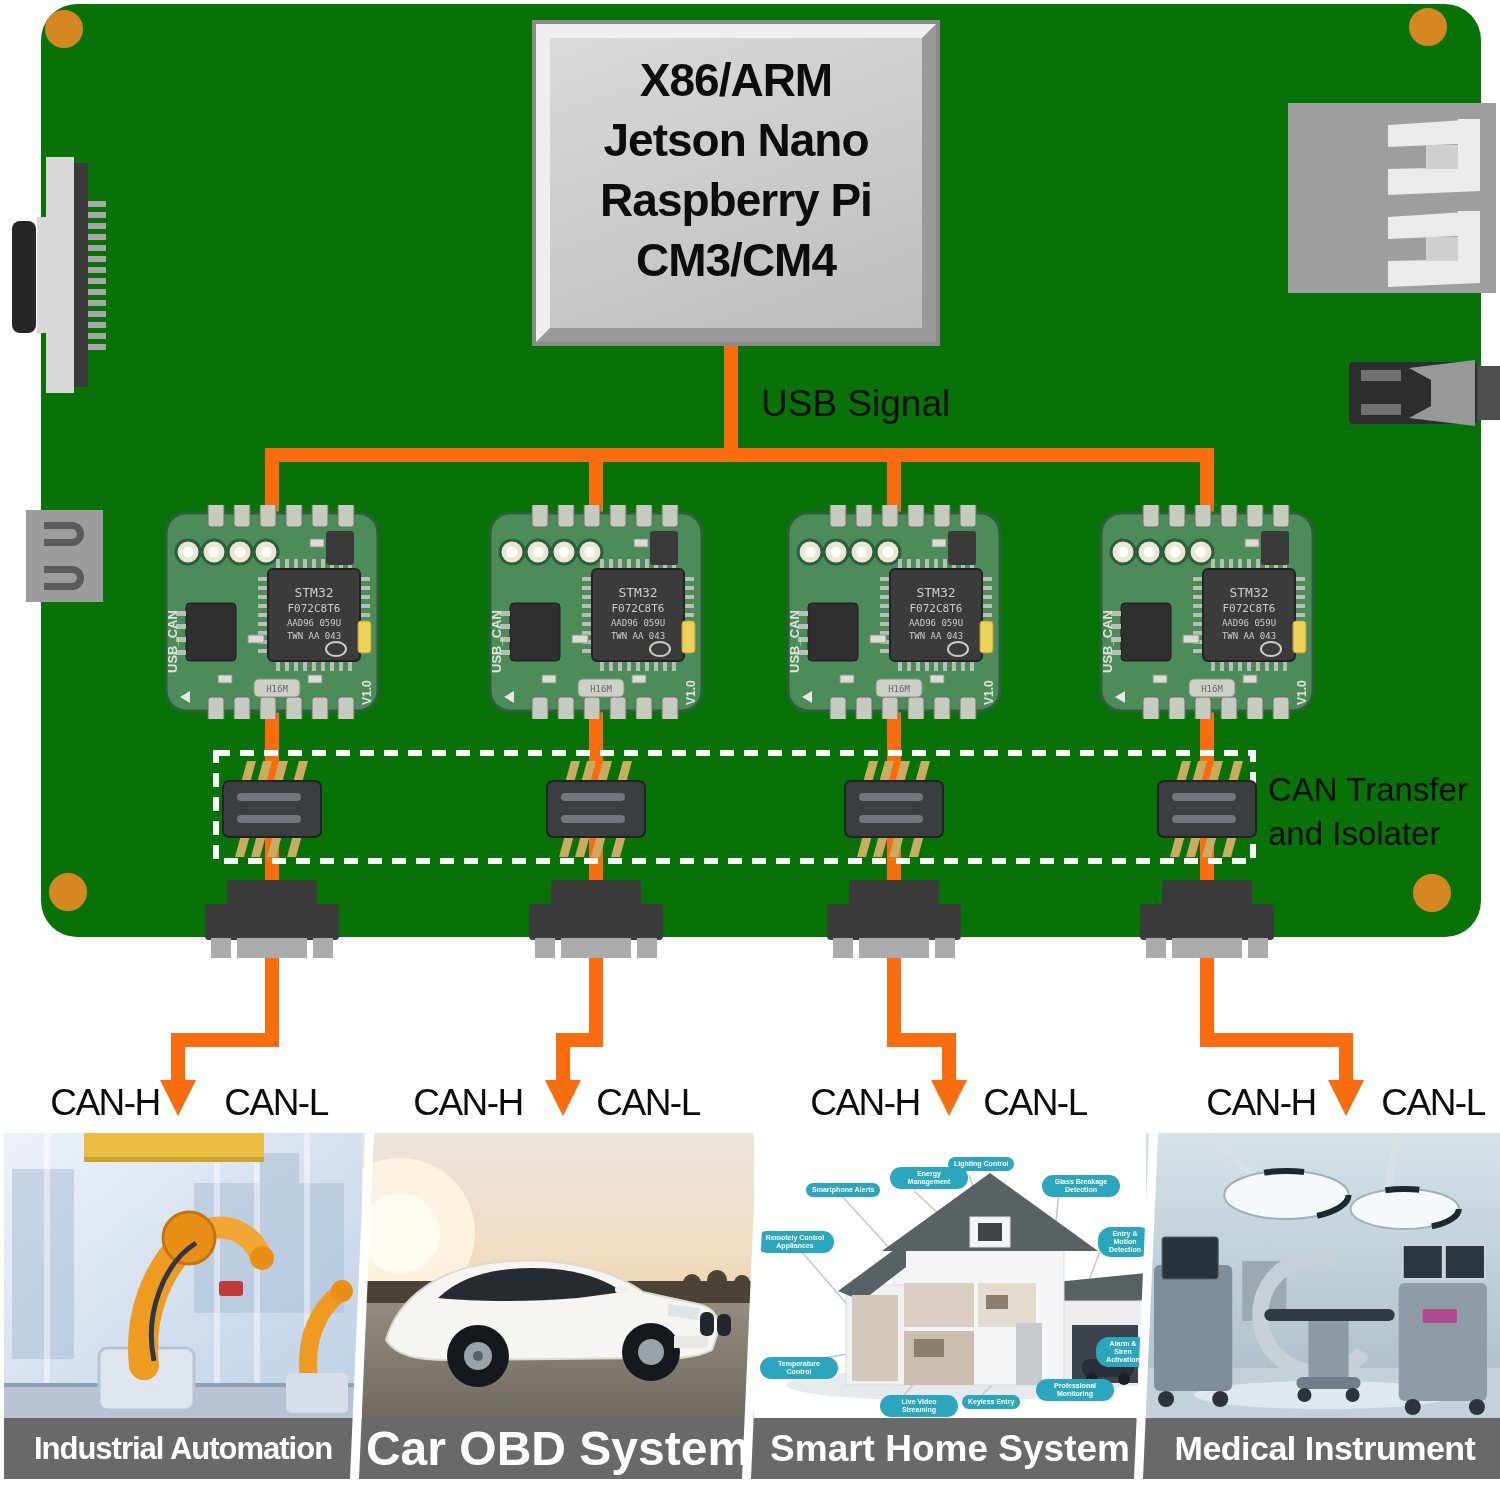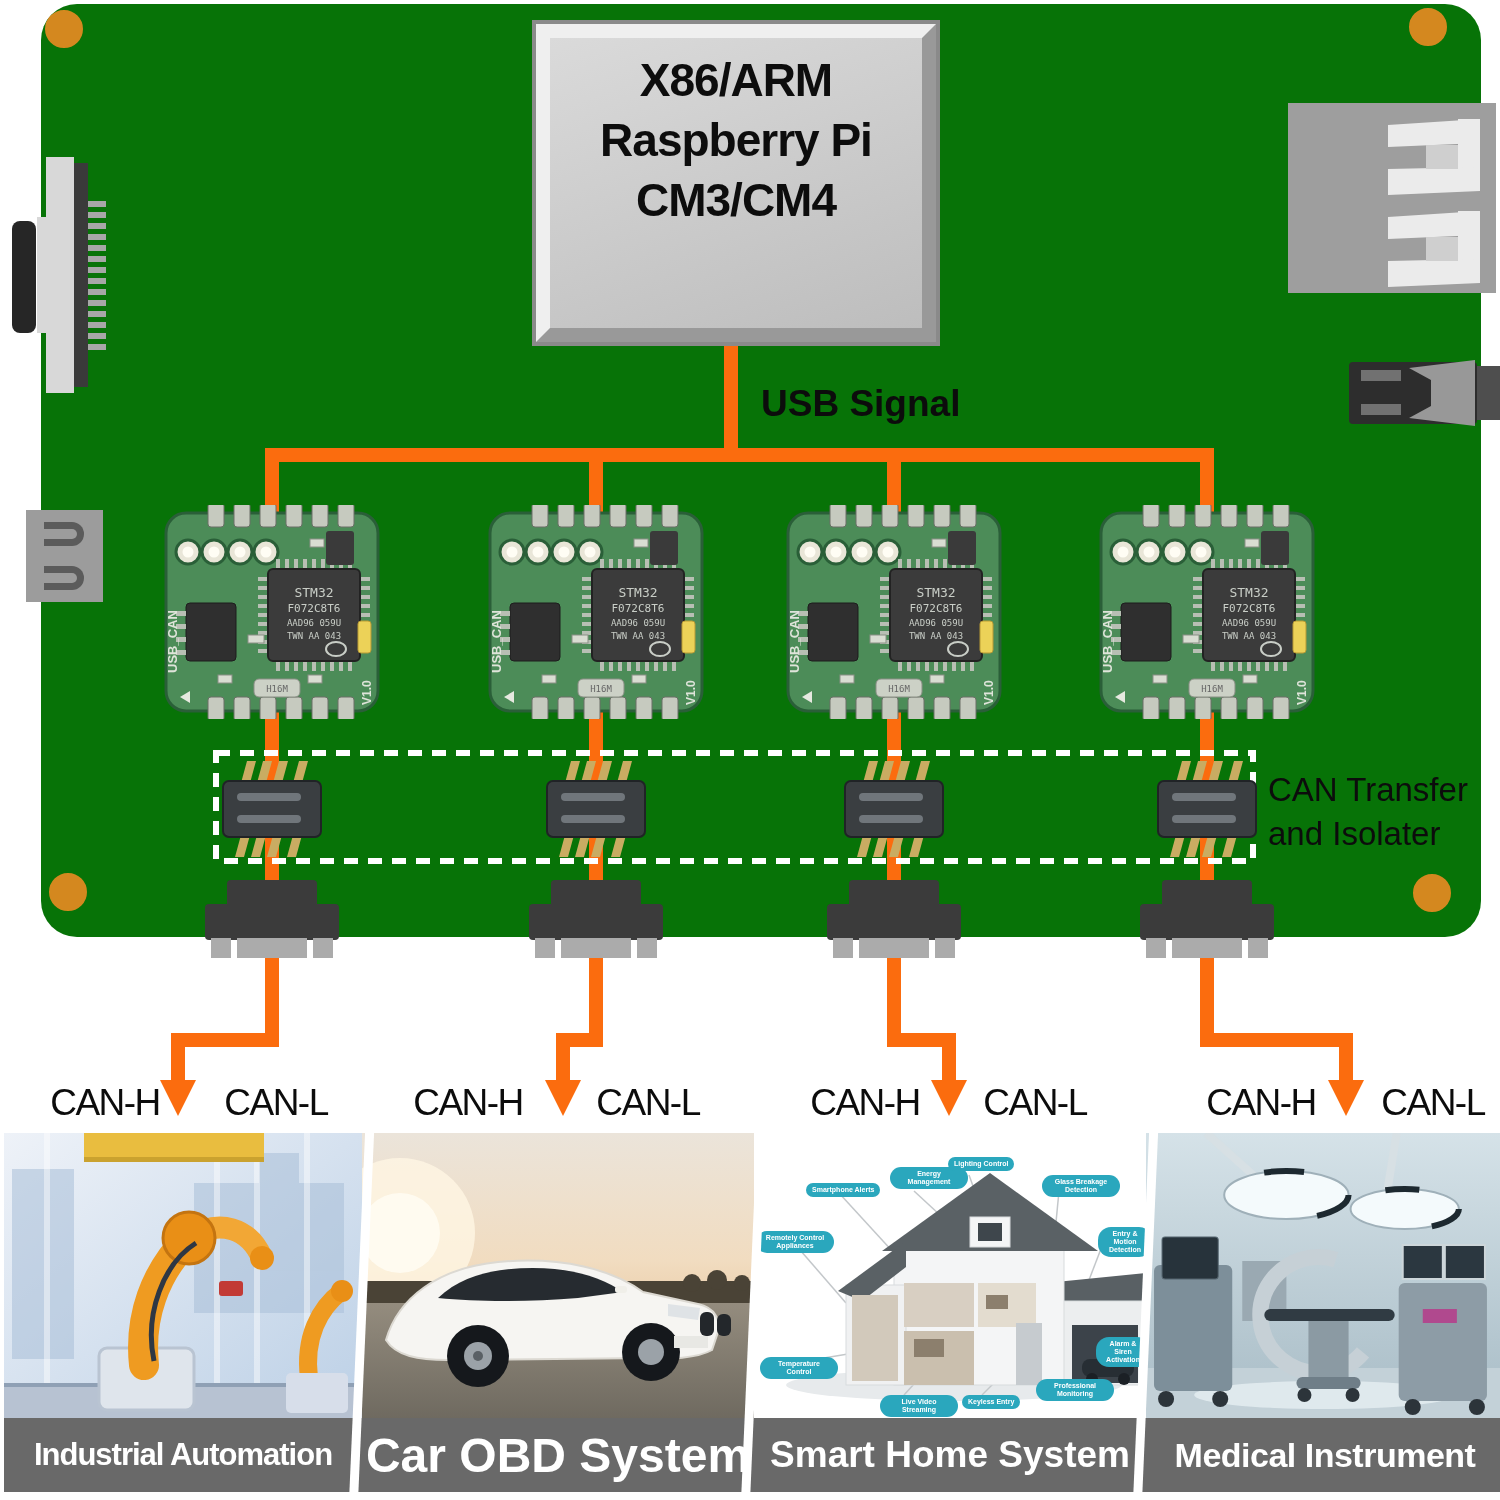--- a/index.html
+++ b/index.html
@@ -22,21 +22,21 @@
 .wire{stroke:var(--wire-orange);fill:none;stroke-width:14px;stroke-linejoin:miter}
 .arrow{fill:var(--wire-orange)}
 .dashbox{fill:none;stroke:#ffffff;stroke-width:6px;stroke-dasharray:14 10}
 
 
 .hostbox{left:528px;top:20px;width:408px;height:326px;background:#8a8a8a;padding:4px;z-index:4}
 .hostbox .bevel{width:100%;height:100%;border:14px solid;border-color:#efefef #999 #999 #efefef;
   background:linear-gradient(160deg,#dadada,#bdbdbd);text-align:center;padding-top:12px}
 .hostbox .line{font-size:46px;font-weight:bold;line-height:60px;color:#0d0d0d;letter-spacing:-1px}
 
-.usb-signal{left:757px;top:383px;font-size:37px;font-weight:bold;color:var(--ink);z-index:4;white-space:nowrap}
+.usb-signal{left:757px;top:383px;font-size:37px;font-weight:normal;color:var(--ink);z-index:4;white-space:nowrap}
 .isolabel{left:1264px;top:768px;z-index:5;color:var(--ink)}
 .isolabel div{font-size:33px;font-weight:normal;line-height:44px;white-space:nowrap}
 
 
 .module-slot{width:224px;height:214px;top:505px;z-index:4}
 .m0{left:156px}.m1{left:480px}.m2{left:778px}.m3{left:1091px}
 .chip-slot{width:110px;height:104px;top:757px;z-index:4}
 .c0{left:213px}.c1{left:537px}.c2{left:835px}.c3{left:1148px}
 .db9-slot{width:150px;height:78px;top:880px;z-index:4}
 .d0{left:193px}.d1{left:517px}.d2{left:815px}.d3{left:1128px}
@@ -47,21 +47,21 @@
   transform:translateX(-50%);white-space:nowrap;z-index:5}
 .l0h{left:101px}.l0l{left:272px}.l1h{left:464px}.l1l{left:644px}
 .l2h{left:861px}.l2l{left:1031px}.l3h{left:1257px}.l3l{left:1429px}
 
 
 .apps{left:0;top:1133px;width:1500px;height:367px;z-index:1}
 .panel{position:absolute;top:0;height:367px;overflow:hidden}
 .p0{left:0;width:358px}.p1{left:358px;width:392px}.p2{left:750px;width:392px}.p3{left:1142px;width:358px}
 .photo{position:absolute;left:0;top:0;width:100%;height:285px;overflow:hidden}
 .photo svg{display:block;width:100%;height:100%}
-.caption{position:absolute;left:0;top:285px;width:100%;height:74px;background:var(--caption-gray);
+.caption{position:absolute;left:0;top:285px;width:100%;height:61px;background:var(--caption-gray);
   color:#fff;font-weight:bold;display:flex;align-items:center;justify-content:center;white-space:nowrap}
 .p0 .caption{font-size:31px;letter-spacing:-1px}.p1 .caption{font-size:48px}
 .p2 .caption{font-size:37px}.p3 .caption{font-size:34px;letter-spacing:-0.5px}
 .divider{position:absolute;top:1128px;width:9px;height:380px;background:#fff;z-index:2;transform:rotate(2.5deg)}
 .v0{left:353px}.v1{left:745px}.v2{left:1137px}
 
 
 .pill{position:absolute;min-width:54px;max-width:78px;padding:3px 6px;border-radius:13px;background:var(--teal);
   color:#fff;font-size:7px;line-height:8px;font-weight:bold;text-align:center;z-index:2}
 </style>
@@ -136,20 +136,21 @@
     <polygon class="arrow" points="156,1080 192,1080 174,1116"></polygon>
     <polygon class="arrow" points="541,1080 577,1080 559,1116"></polygon>
     <polygon class="arrow" points="927,1080 963,1080 945,1116"></polygon>
     <polygon class="arrow" points="1324,1080 1360,1080 1342,1116"></polygon>
     <rect class="dashbox" x="212" y="753" width="1037" height="108"></rect>
   </svg>
 
   <div class="abs hostbox">
     <div class="bevel">
       <div class="line">X86/ARM</div>
+      <div class="line">Jetson Nano</div>
       <div class="line">Raspberry Pi</div>
       <div class="line">CM3/CM4</div>
     </div>
   </div>
 
   <div class="abs usb-signal">USB Signal</div>
 
   <div class="abs isolabel">
     <div>CAN Transfer</div>
     <div>and Isolater</div>

